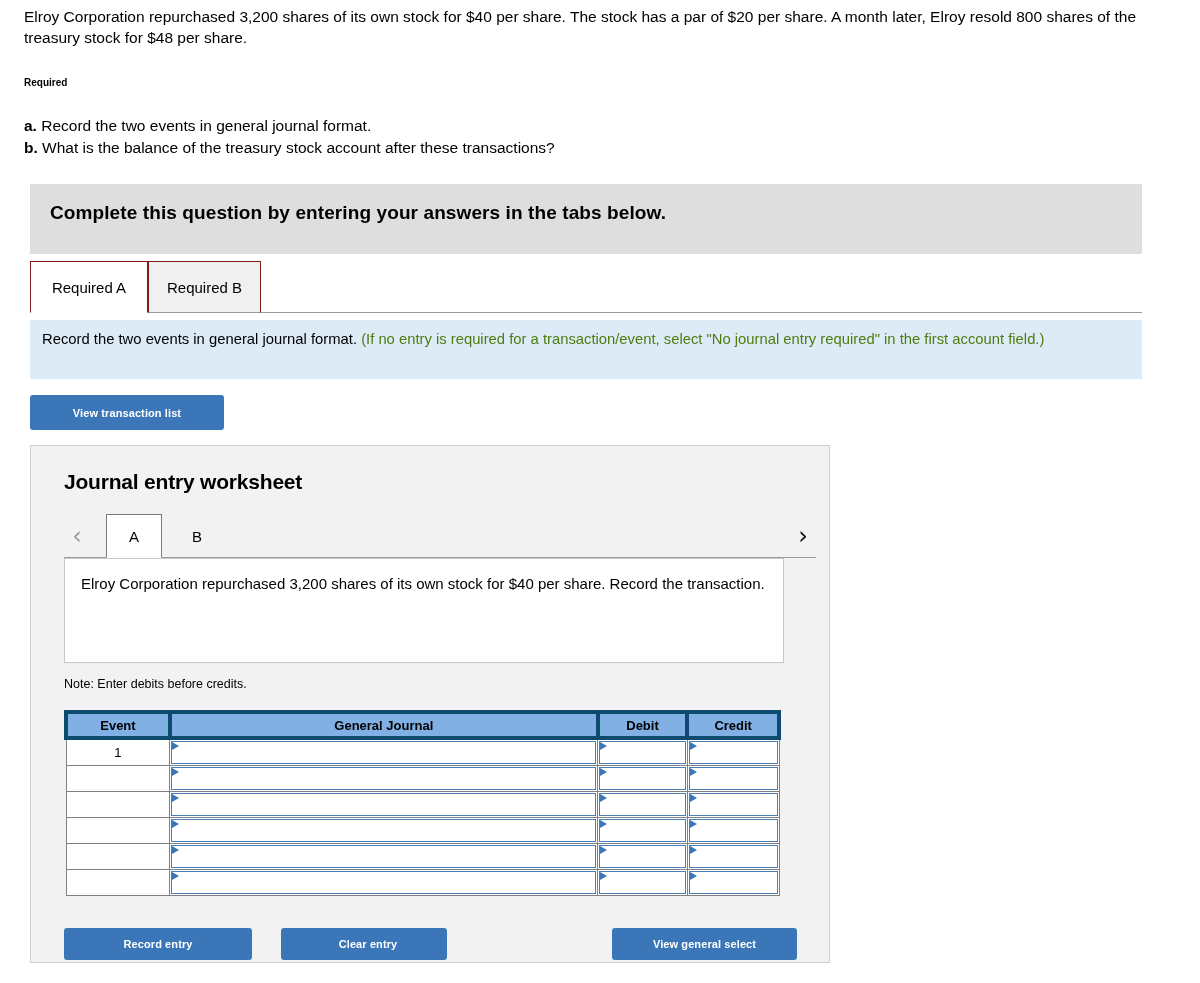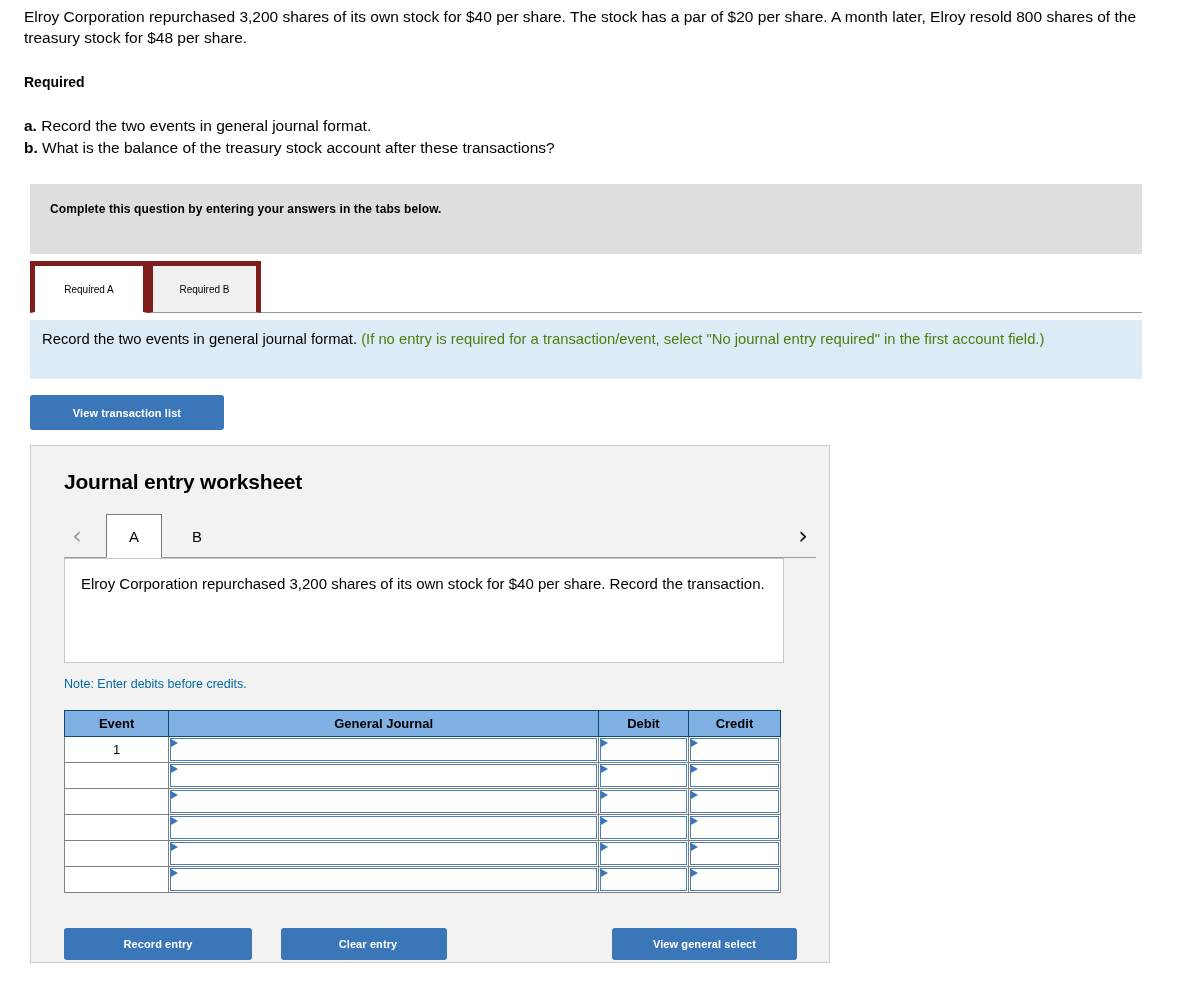--- a/index.html
+++ b/index.html
@@ -23,21 +23,21 @@
     left: 24px;
     top: 6px;
     width: 1124px;
     font-size: 15.5px;
     line-height: 21px;
   }
   .required-head {
     position: absolute;
     left: 24px;
     top: 72px;
-    font-size: 14px;
+    font-size: 10px;
     font-weight: bold;
     line-height: 21px;
   }
   .req-list {
     position: absolute;
     left: 24px;
     top: 115px;
     font-size: 15.5px;
     line-height: 21.5px;
   }
@@ -49,21 +49,21 @@
     left: 30px;
     top: 184px;
     width: 1112px;
     height: 70px;
     background: #dedede;
   }
   .gray-banner .gb-text {
     position: absolute;
     left: 20px;
     top: 18px;
-    font-size: 12px;
+    font-size: 19px;
     font-weight: bold;
     letter-spacing: 0.1px;
   }
 
   
   .tabstrip {
     position: absolute;
     left: 30px;
     top: 261px;
     width: 1112px;
@@ -74,22 +74,22 @@
     left: 0;
     top: 51px;
     width: 1112px;
     height: 1px;
     background: #9a9a9a;
   }
   .tab {
     position: absolute;
     top: 0;
     height: 52px;
-    border: 5px solid #7f1d1d;
-    font-size: 10px;
+    border: 1px solid #7f1d1d;
+    font-size: 15px;
     display: flex;
     align-items: center;
     justify-content: center;
     color: #000;
   }
   .tab.active {
     left: 0;
     width: 118px;
     background: #ffffff;
     border-bottom: 1px solid #ffffff;
@@ -225,36 +225,36 @@
     font-size: 15px;
     line-height: 21px;
   }
 
   
   .note {
     position: absolute;
     left: 33px;
     top: 231px;
     font-size: 12.5px;
-    color: #0369a1;
+    color: #000000;
   }
 
   
   .jtable {
     position: absolute;
     left: 33px;
     top: 264px;
     width: 717px;
     border-collapse: collapse;
     table-layout: fixed;
     font-size: 12.5px;
   }
   .jtable th {
     background: #81b0e4;
-    border: 1px solid #0c4a6e;
+    border: 4px solid #0c4a6e;
     height: 26px;
     font-size: 13px;
     font-weight: bold;
     color: #000;
     text-align: center;
     padding: 0;
   }
   .jtable td {
     border: 1px solid #808080;
     height: 25px;

